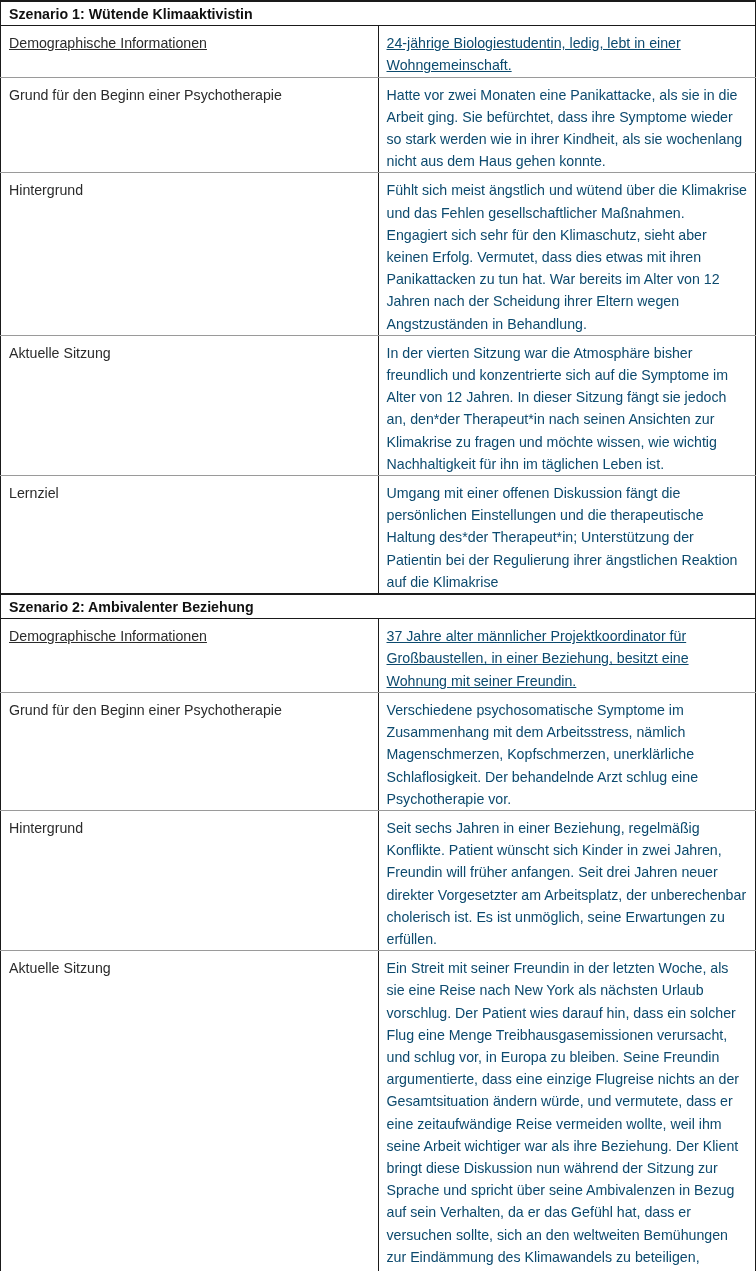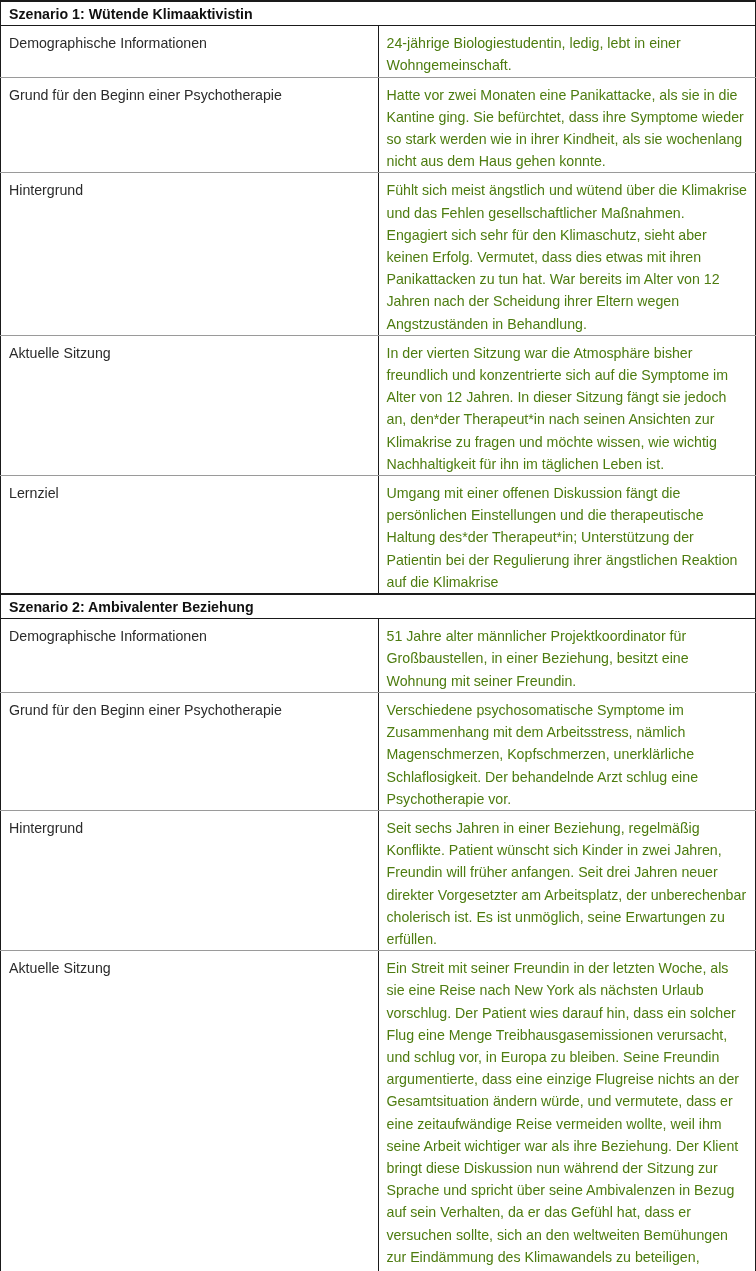--- a/index.html
+++ b/index.html
@@ -18,70 +18,70 @@
   td {
     vertical-align: top;
     padding: 6px 8px 0 8px;
     line-height: 22.2px;
     border-left: 1px solid #1a1a1a;
     border-right: 1px solid #1a1a1a;
     border-top: 1px solid #9a9a9a;
     border-bottom: 1px solid #9a9a9a;
   }
   td.label { width: 136px; color: #2b2b2b; }
-  td.value { color: #4d7c0f; }
+  td.value { color: #0c4a6e; }
   tr.scenario-header td {
     font-weight: bold;
     border-top: 1px solid #1a1a1a;
     border-bottom: 1px solid #1a1a1a;
     height: 22px;
     padding-top: 1px;
     color: #111;
   }
-  tr.first td { border-top: 1px solid #1a1a1a; }
+  tr.first td { border-top: 1px solid #1a1a1a; text-decoration: underline; }
   tr.last td { border-bottom: 1px solid #f97316; }
   table.t1 tr.scenario-header td { border-top: 2px solid #1a1a1a; }
 </style>
 </head>
 <body>
 
 <div class="doc">
   <table class="t1">
     <tbody>
 
       <tr class="scenario-header">
         <td colspan="2">Szenario 1: Wütende Klimaaktivistin</td>
       </tr>
       <tr class="first" style="height:44px">
         <td class="label">Demographische Informationen</td>
         <td class="value">24-jährige Biologiestudentin, ledig, lebt in einer Wohngemeinschaft.</td>
       </tr>
       <tr style="height:67px">
         <td class="label">Grund für den Beginn einer Psychotherapie</td>
-        <td class="value">Hatte vor zwei Monaten eine Panikattacke, als sie in die Kantine ging. Sie befürchtet, dass ihre Symptome wieder so stark werden wie in ihrer Kindheit, als sie wochenlang nicht aus dem Haus gehen konnte.</td>
+        <td class="value">Hatte vor zwei Monaten eine Panikattacke, als sie in die Arbeit ging. Sie befürchtet, dass ihre Symptome wieder so stark werden wie in ihrer Kindheit, als sie wochenlang nicht aus dem Haus gehen konnte.</td>
       </tr>
       <tr style="height:97px">
         <td class="label">Hintergrund</td>
         <td class="value">Fühlt sich meist ängstlich und wütend über die Klimakrise und das Fehlen gesellschaftlicher Maßnahmen. Engagiert sich sehr für den Klimaschutz, sieht aber keinen Erfolg. Vermutet, dass dies etwas mit ihren Panikattacken zu tun hat. War bereits im Alter von 12 Jahren nach der Scheidung ihrer Eltern wegen Angstzuständen in Behandlung.</td>
       </tr>
       <tr style="height:69px">
         <td class="label">Aktuelle Sitzung</td>
         <td class="value">In der vierten Sitzung war die Atmosphäre bisher freundlich und konzentrierte sich auf die Symptome im Alter von 12 Jahren. In dieser Sitzung fängt sie jedoch an, den*der Therapeut*in nach seinen Ansichten zur Klimakrise zu fragen und möchte wissen, wie wichtig Nachhaltigkeit für ihn im täglichen Leben ist.</td>
       </tr>
       <tr class="last" style="height:88px">
         <td class="label">Lernziel</td>
         <td class="value">Umgang mit einer offenen Diskussion fängt die persönlichen Einstellungen und die therapeutische Haltung des*der Therapeut*in; Unterstützung der Patientin bei der Regulierung ihrer ängstlichen Reaktion auf die Klimakrise</td>
       </tr>
 
       <tr class="scenario-header">
         <td colspan="2">Szenario 2: Ambivalenter Beziehung</td>
       </tr>
       <tr class="first" style="height:44px">
         <td class="label">Demographische Informationen</td>
-        <td class="value">51 Jahre alter männlicher Projektkoordinator für Großbaustellen, in einer Beziehung, besitzt eine Wohnung mit seiner Freundin.</td>
+        <td class="value">37 Jahre alter männlicher Projektkoordinator für Großbaustellen, in einer Beziehung, besitzt eine Wohnung mit seiner Freundin.</td>
       </tr>
       <tr style="height:67px">
         <td class="label">Grund für den Beginn einer Psychotherapie</td>
         <td class="value">Verschiedene psychosomatische Symptome im Zusammenhang mit dem Arbeitsstress, nämlich Magenschmerzen, Kopfschmerzen, unerklärliche Schlaflosigkeit. Der behandelnde Arzt schlug eine Psychotherapie vor.</td>
       </tr>
       <tr style="height:80px">
         <td class="label">Hintergrund</td>
         <td class="value">Seit sechs Jahren in einer Beziehung, regelmäßig Konflikte. Patient wünscht sich Kinder in zwei Jahren, Freundin will früher anfangen. Seit drei Jahren neuer direkter Vorgesetzter am Arbeitsplatz, der unberechenbar cholerisch ist. Es ist unmöglich, seine Erwartungen zu erfüllen.</td>
       </tr>
       <tr style="height:229px">

